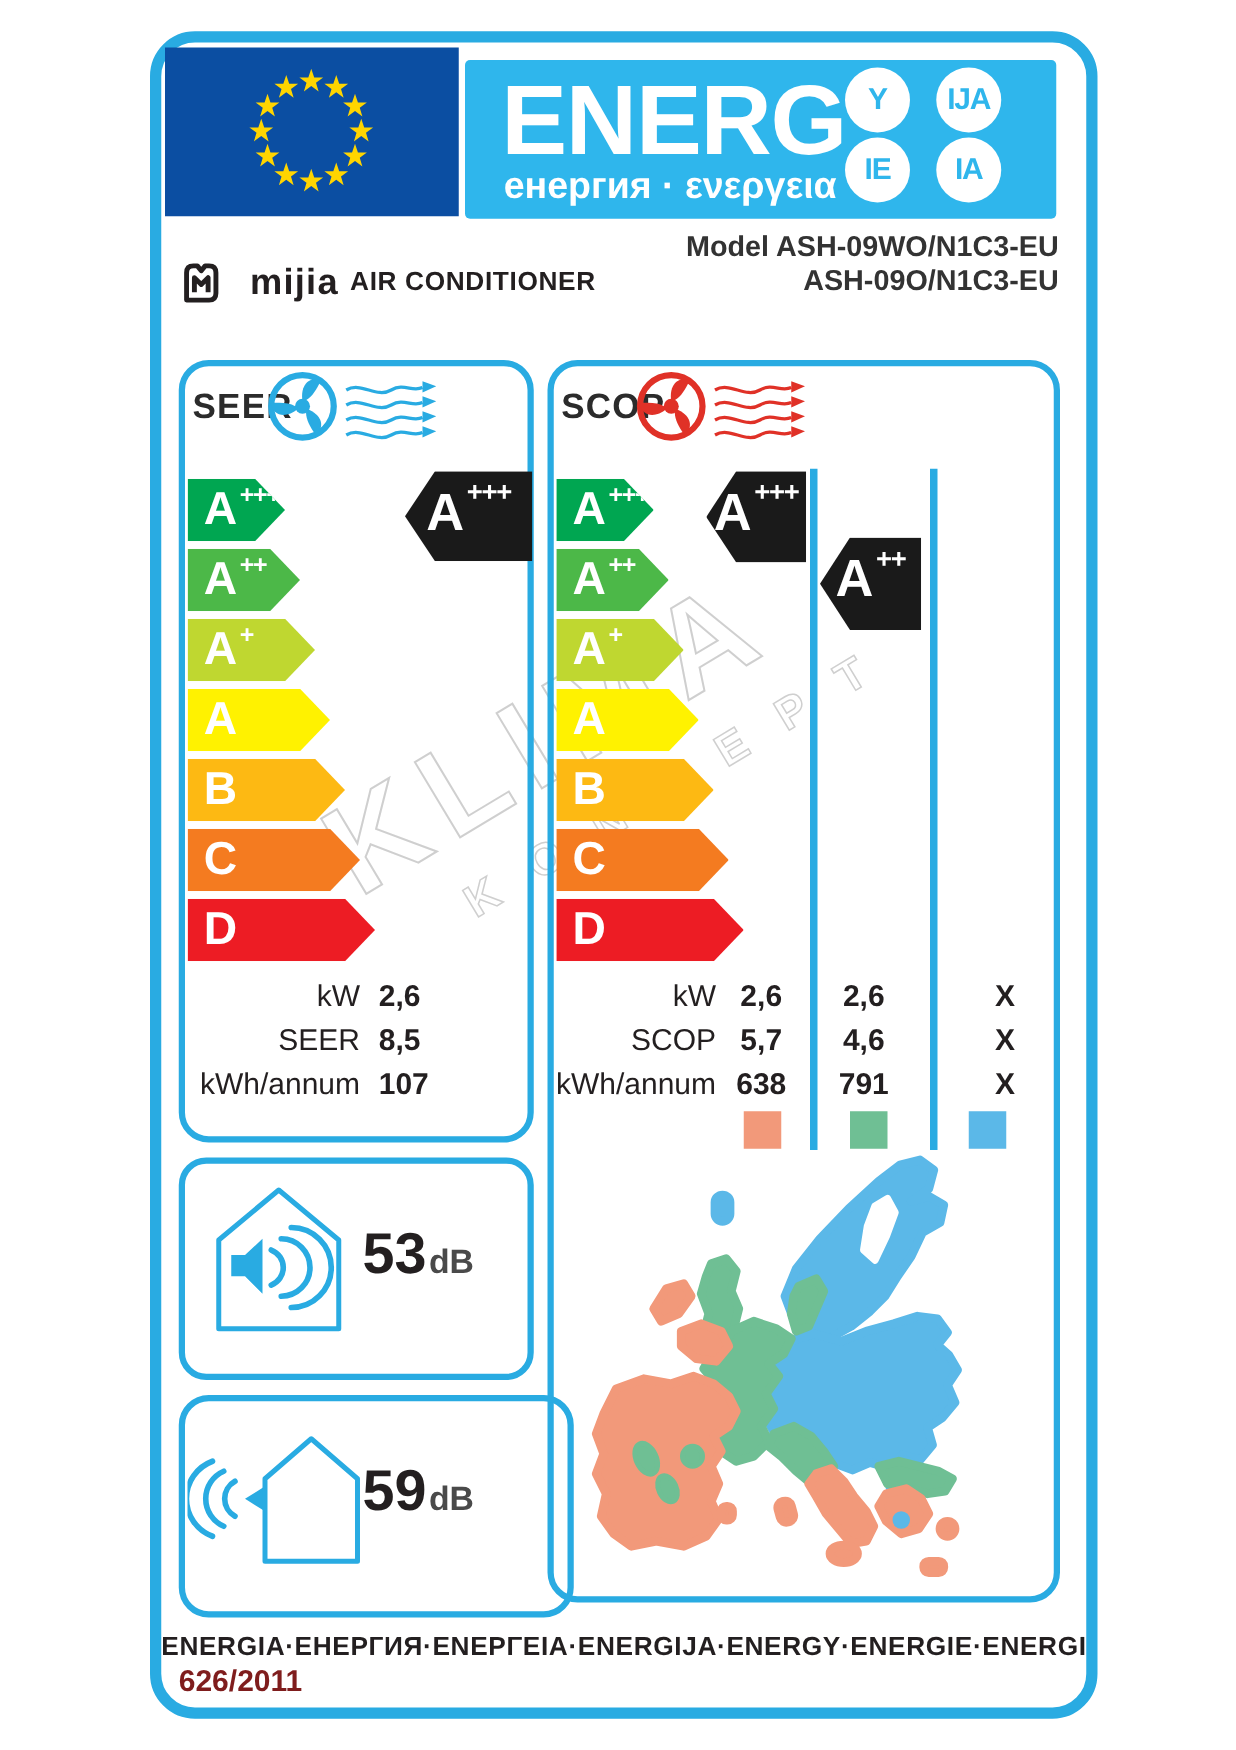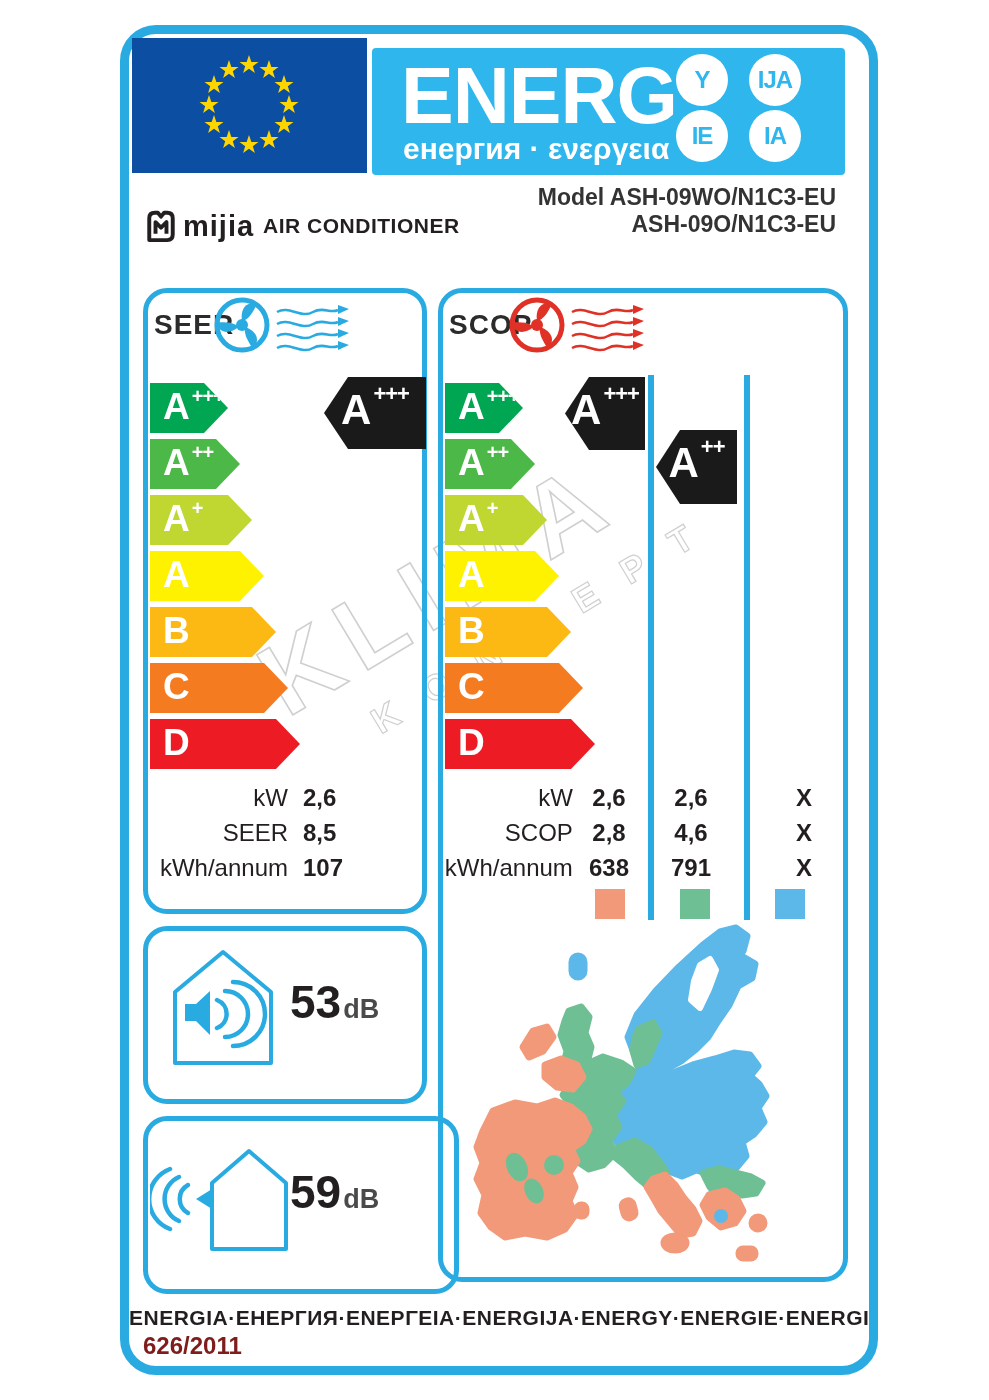--- a/index.html
+++ b/index.html
@@ -15,30 +15,30 @@
   .wm2{left:258px;top:663px;font-size:36px;letter-spacing:32px;-webkit-text-stroke:1.2px #c7c7c7;transform:rotate(-31deg);transform-origin:0 100%;height:48px;line-height:48px;}
 
   
   .flag{position:absolute;left:3px;top:4px;width:235px;height:135px;background:#0B4EA2;}
   .energ-box{position:absolute;left:243px;top:14px;width:473px;height:127px;background:#2FB6EC;border-radius:4px;}
   .energ-title{position:absolute;left:29px;top:2px;font-size:79px;font-weight:bold;color:#fff;letter-spacing:-1px;}
   .energ-sub{position:absolute;left:31px;top:84px;font-size:30px;font-weight:bold;color:#fff;}
   .circles{position:absolute;right:44px;top:6px;display:grid;grid-template-columns:52px 52px;grid-gap:4px 21px;}
   .circle{width:52px;height:52px;border-radius:50%;background:#fff;color:#2FB6EC;font-weight:bold;
           font-size:24px;display:flex;align-items:center;justify-content:center;letter-spacing:-1px;}
-  .model{position:absolute;right:33px;top:150px;text-align:right;font-size:23px;font-weight:bold;color:#333;line-height:27px;}
+  .model{position:absolute;right:22px;top:150px;text-align:right;font-size:23px;font-weight:bold;color:#333;line-height:27px;}
   .brand{position:absolute;left:14px;top:170px;display:flex;align-items:center;height:44px;}
-  .brand-name{font-size:29px;font-weight:bold;letter-spacing:1px;margin-left:4px;color:#231F20;}
+  .brand-name{font-size:29px;font-weight:bold;letter-spacing:1px;margin-left:21px;color:#231F20;}
   .brand-product{font-size:21px;font-weight:bold;letter-spacing:.5px;margin-left:9px;color:#231F20;}
 
   
   .bbox{position:absolute;border:5px solid #29ABE2;border-radius:24px;box-sizing:border-box;background:transparent;}
   .seer-box{left:14px;top:254px;width:284px;height:626px;}
   .scop-box{left:309px;top:254px;width:410px;height:994px;}
-  .noise1{left:14px;top:892px;width:284px;height:178px;}
+  .noise1{left:14px;top:892px;width:284px;height:178px;border-radius:22px;}
   .noise2{left:14px;top:1082px;width:316px;height:178px;}
 
   .box-head{position:absolute;left:0;top:0;width:100%;height:72px;}
   .box-name{position:absolute;left:6px;top:16px;font-size:28px;font-weight:bold;color:#2b2b2b;letter-spacing:1px;}
   .fan{position:absolute;left:64px;top:2px;}
   .waves{position:absolute;left:126px;top:10px;}
 
   .grades{position:absolute;left:2px;top:90px;}
   .grade-row{height:50px;margin-bottom:6px;display:flex;align-items:flex-start;padding-left:13px;box-sizing:border-box;
              color:#fff;clip-path:polygon(0 0,calc(100% - 24px) 0,100% 50%,calc(100% - 24px) 100%,0 100%);}
@@ -285,21 +285,21 @@
 
       <div class="vals">
         <div class="val-row">
           <span class="scop-label">kW</span>
           <span class="c1">2,6</span>
           <span class="c2">2,6</span>
           <span class="c3">X</span>
         </div>
         <div class="val-row">
           <span class="scop-label">SCOP</span>
-          <span class="c1">2,8</span>
+          <span class="c1">5,7</span>
           <span class="c2">4,6</span>
           <span class="c3">X</span>
         </div>
         <div class="val-row">
           <span class="scop-label">kWh/annum</span>
           <span class="c1">638</span>
           <span class="c2">791</span>
           <span class="c3">X</span>
         </div>
       </div>

